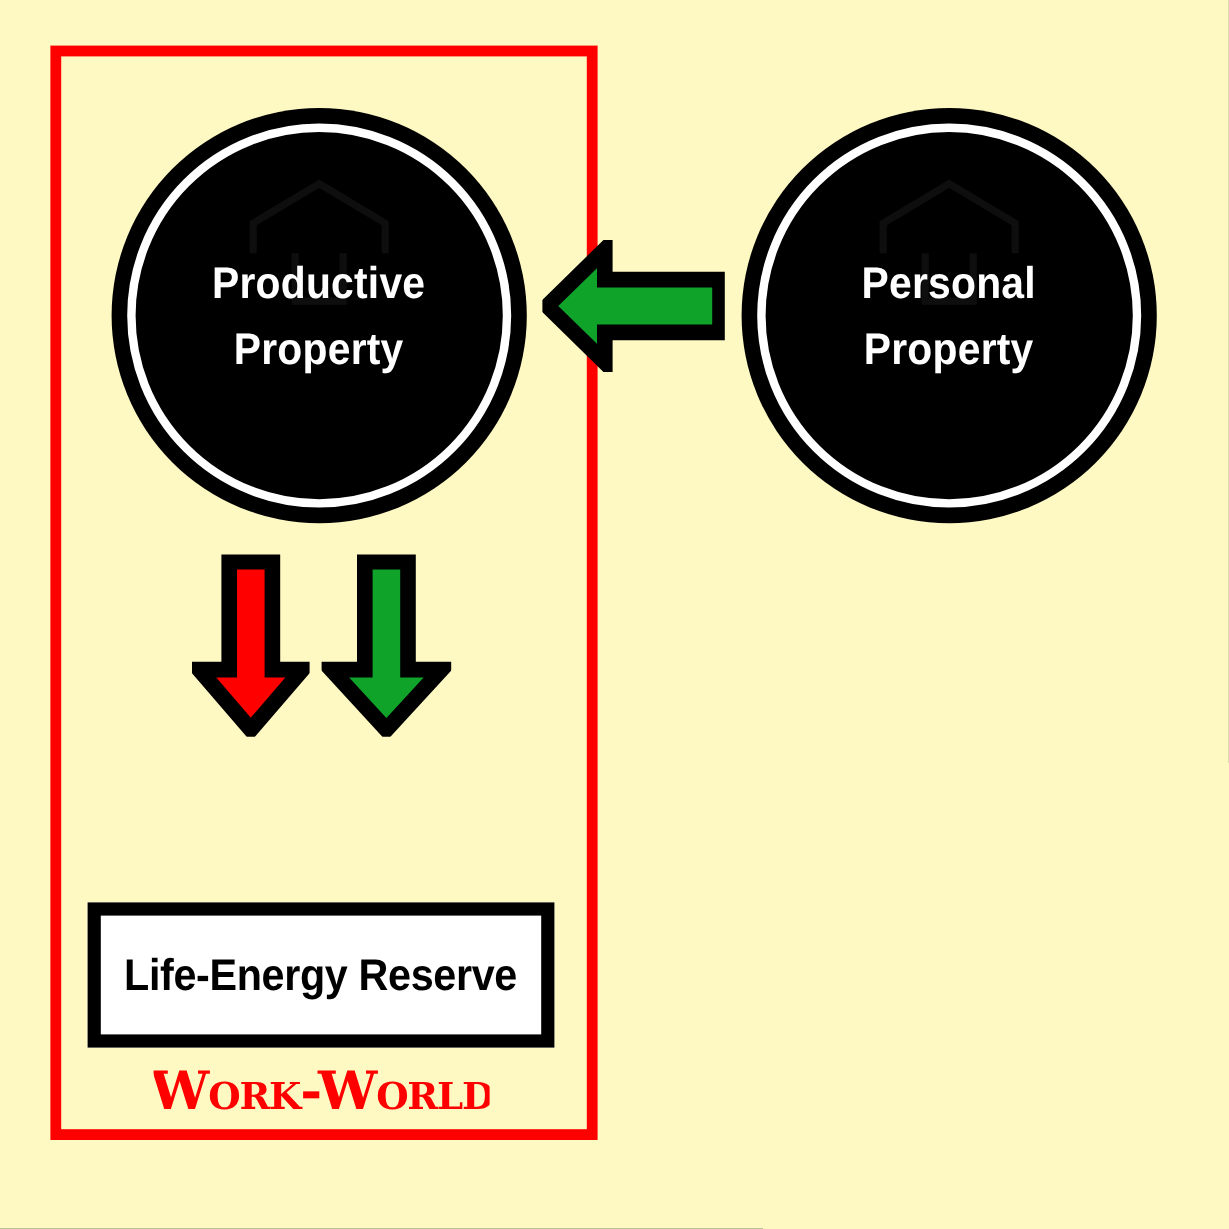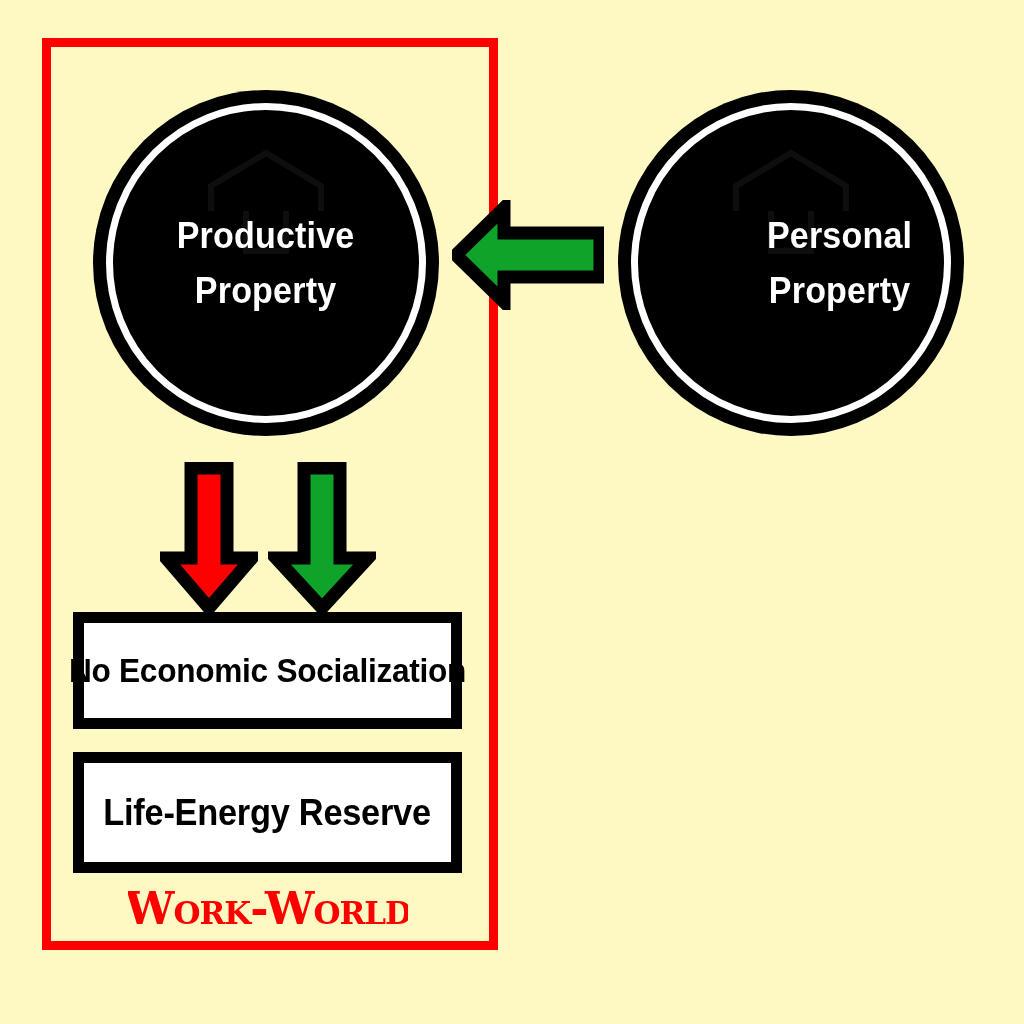--- a/index.html
+++ b/index.html
@@ -65,21 +65,21 @@
     font-weight: bold;
     line-height: 1.5;
     text-align: center;
     letter-spacing: 0.2px;
     width: 72%;
     transform: scaleX(0.92);
   }
   .circle-label .ln { display: block; }
 
   #circle-productive { left: 93px;  top: 90px; }
-  #circle-personal   { left: 618px; top: 90px; justify-content: flex-end; }
+  #circle-personal   { left: 618px; top: 90px; }
 
   
   .circle-ghost {
     position: absolute;
     left: 50%;
     top: 32%;
     transform: translate(-50%, -50%);
     width: 150px;
     height: 120px;
     z-index: 1;
@@ -174,23 +174,20 @@
   </svg>
 
   <svg class="arrow-svg" id="arrow-down-red" viewBox="0 0 98 152">
     <polygon points="31,6 67,6 67,96 92,96 49,146 6,96 31,96" fill="#ff0000" stroke="#000000" stroke-width="13" stroke-linejoin="miter"></polygon>
   </svg>
 
   <svg class="arrow-svg" id="arrow-down-green" viewBox="0 0 108 152">
     <polygon points="36,6 72,6 72,96 100,96 54,146 8,96 36,96" fill="#0fa32a" stroke="#000000" stroke-width="13" stroke-linejoin="miter"></polygon>
   </svg>
 
-  <div class="outcome-box" id="box-no-econ-socialization">
-    <span class="outcome-box-label">No Economic Socialization</span>
-  </div>
 
   <div class="outcome-box" id="box-life-energy-reserve">
     <span class="outcome-box-label">Life-Energy Reserve</span>
   </div>
 
   <div class="work-world-caption">
     <svg width="280" height="52" viewBox="0 0 280 52">
       <text id="ww-text" x="140" y="40" text-anchor="middle" fill="#ff0000" font-family="'DejaVu Serif', serif" font-size="44" font-weight="bold" letter-spacing="-1" style="font-variant: small-caps;">Work-World</text>
     </svg>
   </div>

